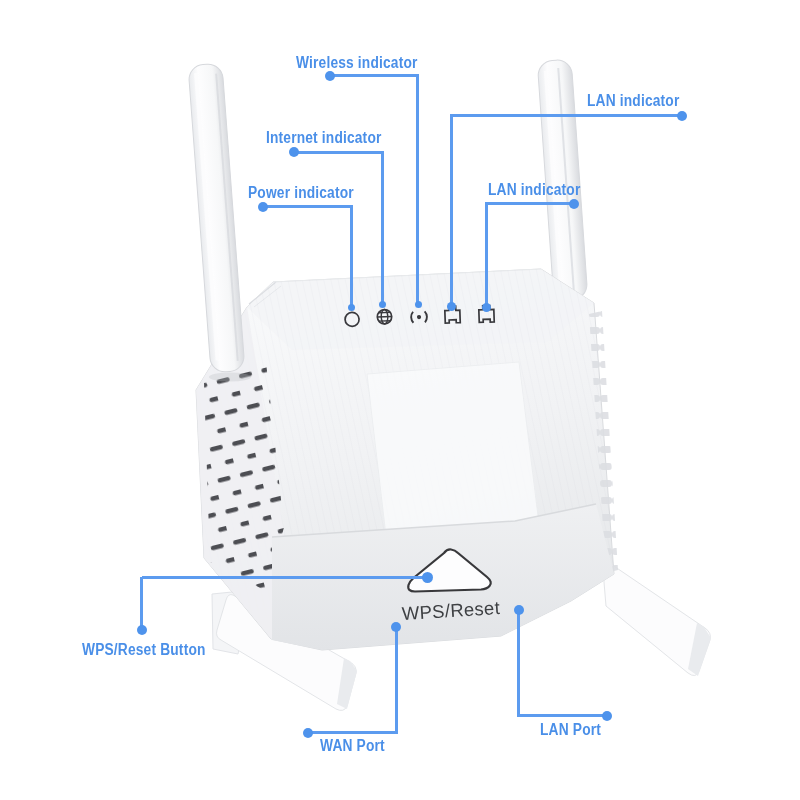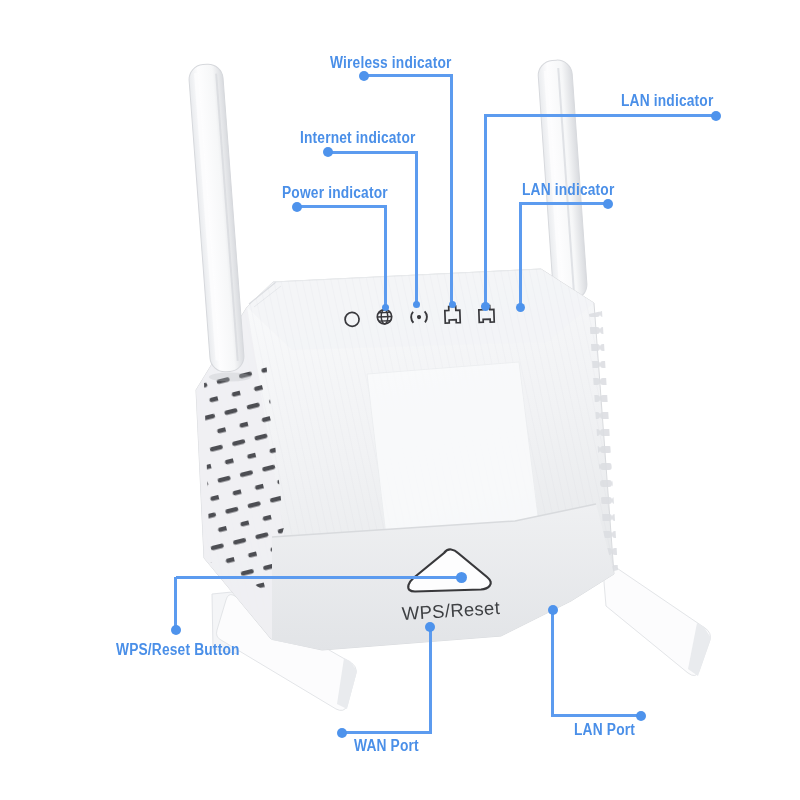--- a/index.html
+++ b/index.html
@@ -1,19 +1,19 @@
 <!DOCTYPE html>
 <html><head>
 <meta charset="utf-8">
 <style>
   html,body{margin:0;padding:0;background:#ffffff;}
   .scene{position:relative;width:800px;height:800px;background:#ffffff;overflow:hidden;
          font-family:"Liberation Sans",sans-serif;}
   .device-svg{position:absolute;left:0;top:0;width:800px;height:800px;}
-  .callouts{position:absolute;left:0;top:0;width:664px;height:800px;margin-left:34px;}
+  .callouts{position:absolute;left:0;top:0;width:664px;height:800px;}
   .lbl{position:absolute;color:#4a8fe8;font-weight:bold;font-size:16px;line-height:17px;
        white-space:nowrap;transform:scaleX(0.86);transform-origin:0 0;letter-spacing:0.2px;}
   .seg{position:absolute;background:#5c9bef;}
   .seg.h{height:3px;}
   .seg.v{width:3px;}
   .dot{position:absolute;width:10px;height:10px;border-radius:50%;background:#4e93ec;}
   .dot.sm{width:7px;height:7px;}
   .dot.md{width:9px;height:9px;}
   .dot.lg{width:11px;height:11px;}
 </style>

